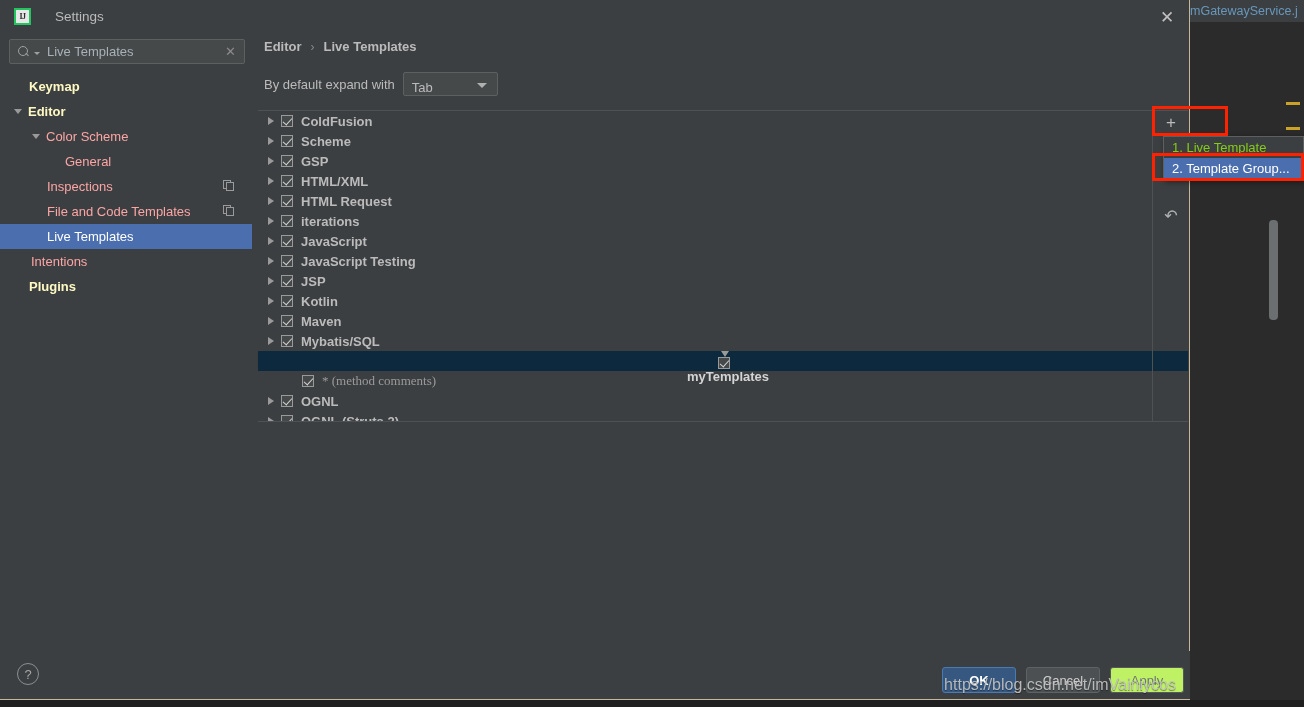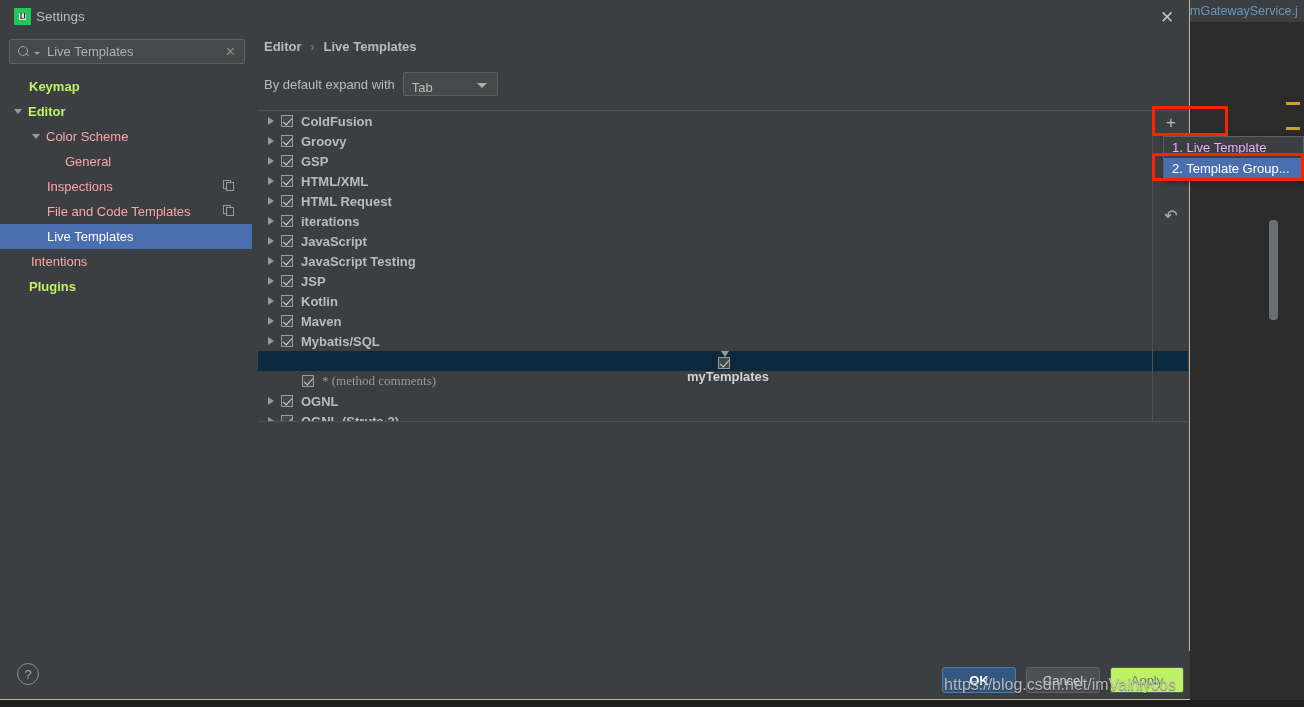--- a/index.html
+++ b/index.html
@@ -58,33 +58,33 @@
   .titlebar {
     position: absolute;
     left: 0; top: 0; width: 100%; height: 32px;
     background: #3c3f41;
     display: flex;
     align-items: center;
   }
   .titlebar-icon {
     margin-left: 14px;
     width: 17px; height: 17px;
-    border: 5px solid #22c55e;
+    border: 2px solid #22c55e;
     background: #e8e8e8;
     color: #2b2b2b;
     font-size: 8px;
     font-weight: bold;
     display: flex;
     align-items: center;
     justify-content: center;
     letter-spacing: -0.5px;
     font-family: "Liberation Serif", serif;
   }
   .titlebar-title {
-    margin-left: 5px;
+    margin-left: 24px;
     color: #bbbbbb;
     font-size: 13.5px;
     text-align: center;
   }
   .titlebar-close {
     position: absolute;
     right: 6px; top: 3px;
     width: 32px; height: 28px;
     color: #bfbfbf;
     font-size: 17px;
@@ -159,21 +159,21 @@
     position: relative;
     height: 25px;
     display: flex;
     align-items: center;
     color: #fca5a5;
     font-size: 13px;
     white-space: nowrap;
     cursor: pointer;
   }
   .tree-row.selected { background: #4b6eaf; color: #ffffff; }
-  .tree-row.bold { font-weight: bold; color: #bef264; }
+  .tree-row.bold { font-weight: bold; color: #fef9c3; }
   .tree-arrow {
     width: 0; height: 0;
     flex: none;
     margin-right: 6px;
   }
   .tree-arrow.down {
     border-left: 4.5px solid transparent;
     border-right: 4.5px solid transparent;
     border-top: 5.5px solid #9a9a9a;
   }
@@ -345,21 +345,21 @@
     background: #3c3f41;
     border: 1px solid #5e6060;
     box-shadow: 2px 2px 6px rgba(0,0,0,0.45);
     z-index: 40;
   }
   .popup-item {
     height: 21px;
     padding-left: 8px;
     display: flex;
     align-items: center;
-    color: #f0abfc;
+    color: #84cc16;
     font-size: 13px;
     white-space: nowrap;
     cursor: pointer;
   }
   .popup-item.highlighted { background: #4b6eaf; color: #ffffff; }
 
   
   .annot {
     position: absolute;
     border: 3px solid #ff2200;
@@ -541,21 +541,21 @@
 
   <div class="listbox" id="templates-list">
       <div class="list-row">
         <span class="row-arrow"></span>
         <span class="cbx checked"></span>
         <span>ColdFusion</span>
       </div>
       <div class="list-row">
         <span class="row-arrow"></span>
         <span class="cbx checked"></span>
-        <span>Groovy</span>
+        <span>Scheme</span>
       </div>
       <div class="list-row">
         <span class="row-arrow"></span>
         <span class="cbx checked"></span>
         <span>GSP</span>
       </div>
       <div class="list-row">
         <span class="row-arrow"></span>
         <span class="cbx checked"></span>
         <span>HTML/XML</span>

